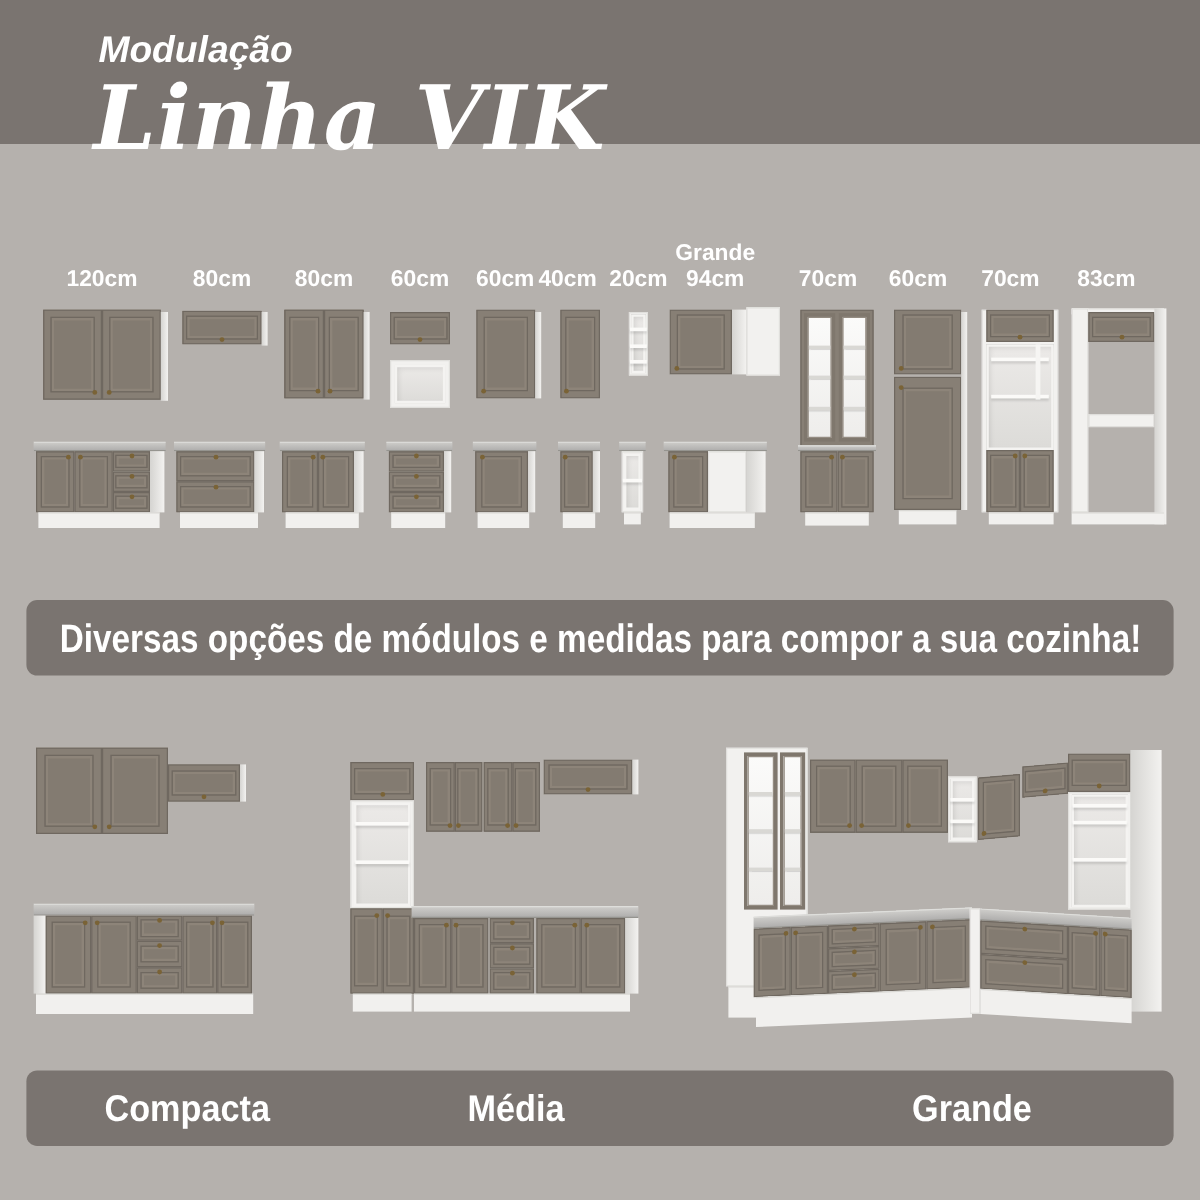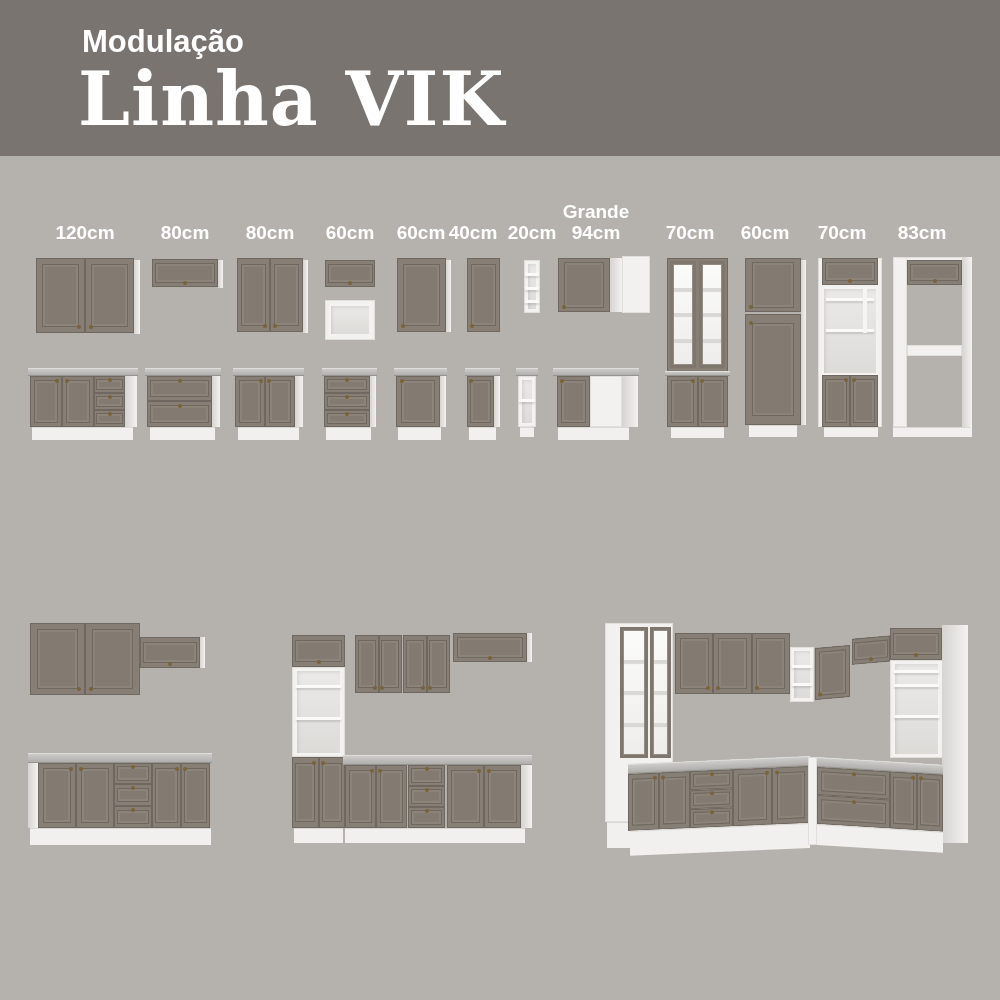--- a/index.html
+++ b/index.html
@@ -2,21 +2,21 @@
 <html><head>
 <meta charset="utf-8">
 <title>Modulação Linha VIK</title>
 <style>
   html,body{margin:0;padding:0;}
   .page{position:relative;width:1000px;height:1000px;background:#b5b1ad;overflow:hidden;
         font-family:"Liberation Sans",sans-serif;}
   .abs{position:absolute;box-sizing:border-box;}
 
   
-  .hdr{position:absolute;left:0;top:0;width:1000px;height:156px;background:#7a7470;}
+  .hdr{position:absolute;left:0;top:0;width:1000px;height:120px;background:#7a7470;font-style:italic;}
   .kicker{position:absolute;left:82px;top:24px;color:#fff;font-size:31px;font-weight:bold;}
   .title{position:absolute;left:78px;top:56px;color:#ffffff;font-size:74px;font-weight:bold;
          font-family:"DejaVu Serif",serif;letter-spacing:1px;}
 
   
   .mlabel{position:absolute;top:222px;transform:translateX(-50%);color:#fff;
           font-size:19px;font-weight:bold;white-space:nowrap;text-align:center;}
   .mlabel.two{top:201px;line-height:21px;}
 
   
@@ -205,20 +205,23 @@
     <div class="sl" style="top:45%"></div>
   </div>
   <div class="abs plinth" style="left:520px;top:427px;width:14px;height:10px"></div>
 
   <div class="abs counter" style="left:553px;top:368px;width:86px;height:8px"></div>
   <div class="abs door hTL" style="left:557px;top:376px;width:33px;height:51px"></div>
   <div class="abs wbox" style="left:590px;top:376px;width:32px;height:51px"></div>
   <div class="abs sideW" style="left:622px;top:376px;width:16px;height:51px"></div>
   <div class="abs plinth" style="left:558px;top:427px;width:71px;height:13px"></div>
 
+  <div class="banner" style="top:500px">
+    <span class="banner1txt">Diversas opções de módulos e medidas para compor a sua cozinha!</span>
+  </div>
 
   <div class="abs gcab" style="left:30px;top:623px;width:110px;height:72px">
     <div class="abs door hBR" style="left:0;top:0;width:50%;height:100%"></div>
     <div class="abs door hBL" style="left:50%;top:0;width:50%;height:100%"></div>
   </div>
   <div class="abs flap hBC" style="left:140px;top:637px;width:60px;height:31px">
     <div class="abs sideW" style="left:100%;top:0;width:5px;height:100%"></div>
   </div>
   <div class="abs counter" style="left:28px;top:753px;width:184px;height:10px"></div>
   <div class="abs sideW" style="left:28px;top:763px;width:10px;height:65px"></div>
@@ -319,14 +322,19 @@
   <div class="abs wbox" style="left:808px;top:757px;width:9px;height:88px"></div>
   <div class="abs" style="left:817px;top:757px;width:126px;height:88px;transform:skewY(3.5deg);transform-origin:left top">
     <div class="abs counter" style="left:0;top:0;width:126px;height:10px"></div>
     <div class="abs flap hTC" style="left:0;top:10px;width:73px;height:28px"></div>
     <div class="abs flap hTC" style="left:0;top:38px;width:73px;height:29px"></div>
     <div class="abs door hTR" style="left:73px;top:10px;width:27px;height:57px"></div>
     <div class="abs door hTL" style="left:100px;top:10px;width:26px;height:57px"></div>
     <div class="abs plinth" style="left:0;top:67px;width:126px;height:21px"></div>
   </div>
 
+  <div class="banner" style="top:892px">
+    <span class="klabel" style="left:134px">Compacta</span>
+    <span class="klabel" style="left:408px">Média</span>
+    <span class="klabel" style="left:788px">Grande</span>
+  </div>
 
 </div>
 
 </body></html>

